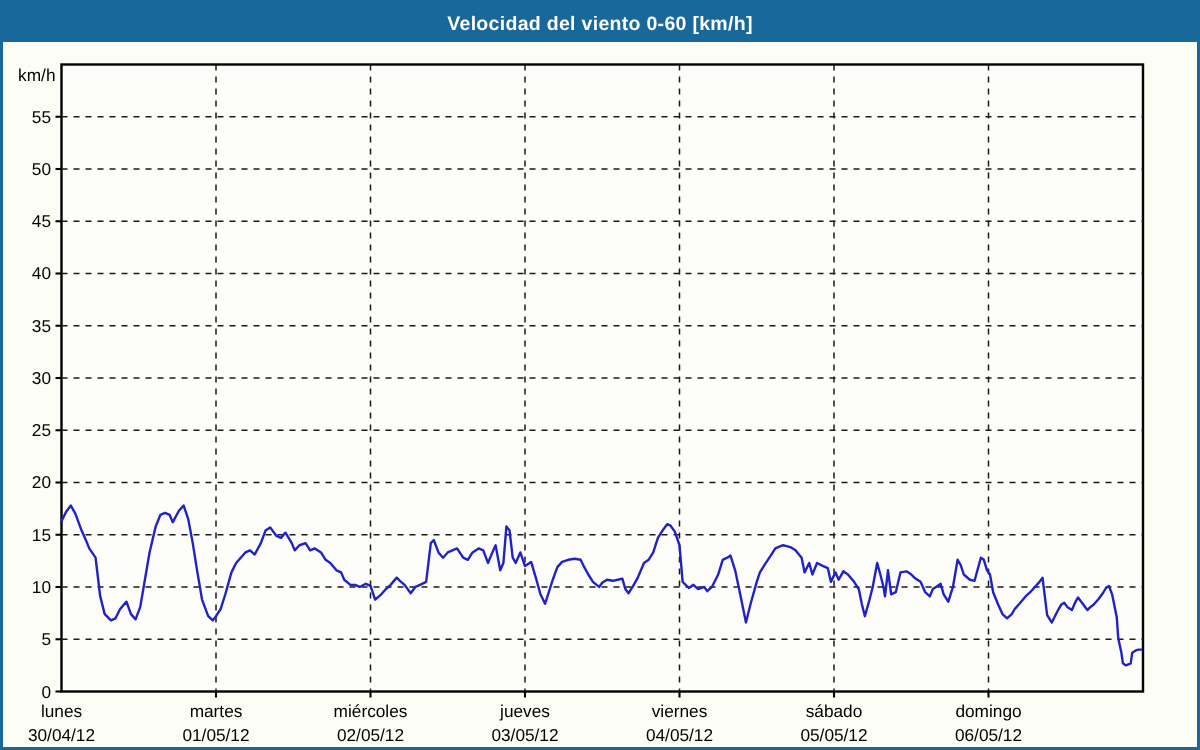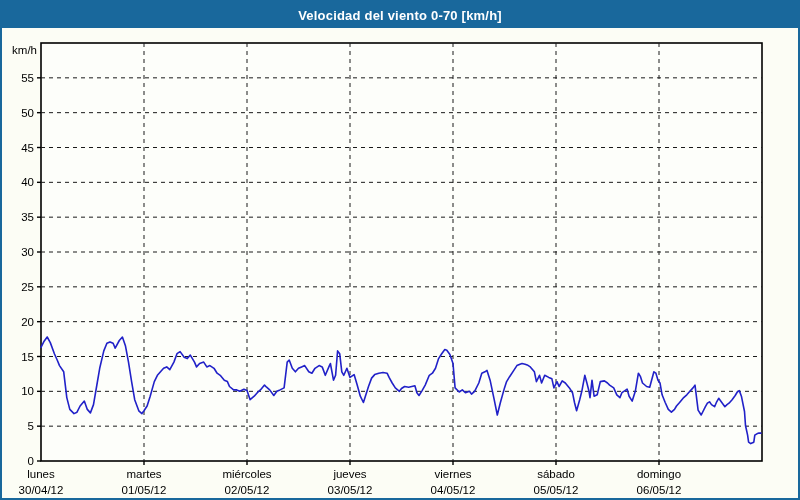--- a/index.html
+++ b/index.html
@@ -18,21 +18,21 @@
   .ytick-label,.xtick-name,.xtick-date,.unit-label{
     font-family:"Liberation Sans",sans-serif;
     fill:#000000;
   }
 </style>
 </head>
 <body>
 
 <div id="frame">
   <div id="titlebar">
-    <span>Velocidad del viento 0-70 [km/h]</span>
+    <span>Velocidad del viento 0-60 [km/h]</span>
   </div>
   <svg id="plot-svg" width="800" height="500">
       <rect x="39" y="41" width="721" height="418" fill="#fdfefa" stroke="#000000" stroke-width="1.6"></rect>
       <line x1="35" y1="459" x2="39" y2="459" stroke="#000000" stroke-width="1.4"></line>
       <text x="32" y="463" text-anchor="end" font-size="11.5px" class="ytick-label">0</text>
       <line x1="39" y1="424.1666666666667" x2="760" y2="424.1666666666667" stroke="#1a1a1a" stroke-width="1" stroke-dasharray="4 4"></line>
       <line x1="35" y1="424.1666666666667" x2="39" y2="424.1666666666667" stroke="#000000" stroke-width="1.4"></line>
       <text x="32" y="428.1666666666667" text-anchor="end" font-size="11.5px" class="ytick-label">5</text>
       <line x1="39" y1="389.3333333333333" x2="760" y2="389.3333333333333" stroke="#1a1a1a" stroke-width="1" stroke-dasharray="4 4"></line>
       <line x1="35" y1="389.3333333333333" x2="39" y2="389.3333333333333" stroke="#000000" stroke-width="1.4"></line>

